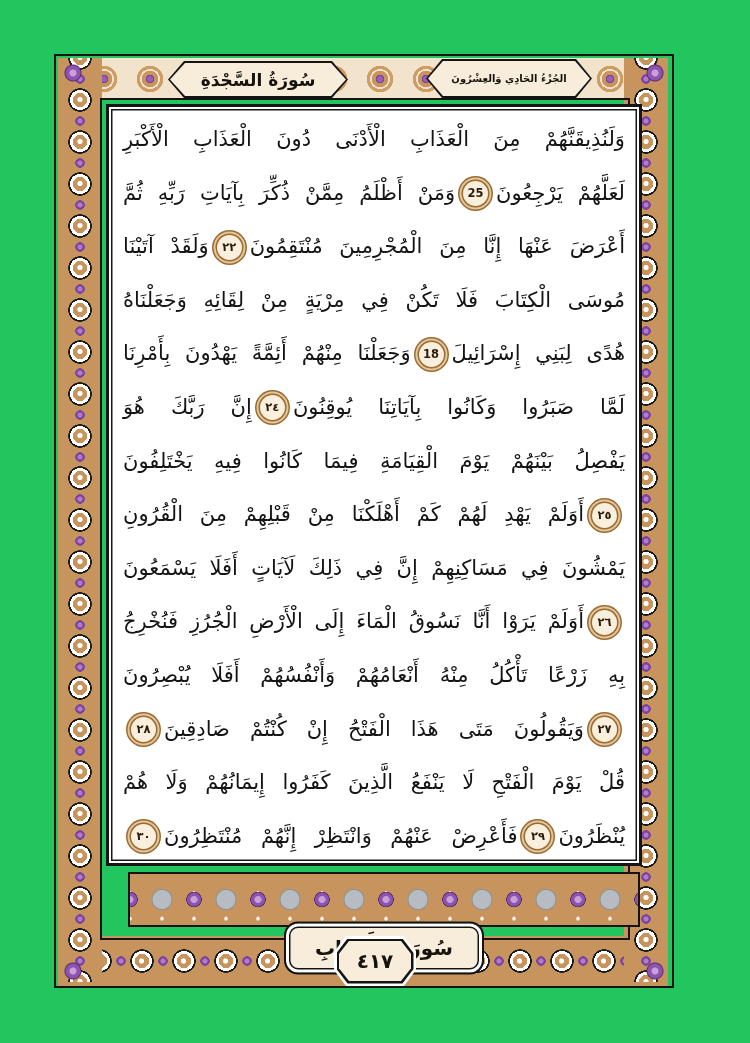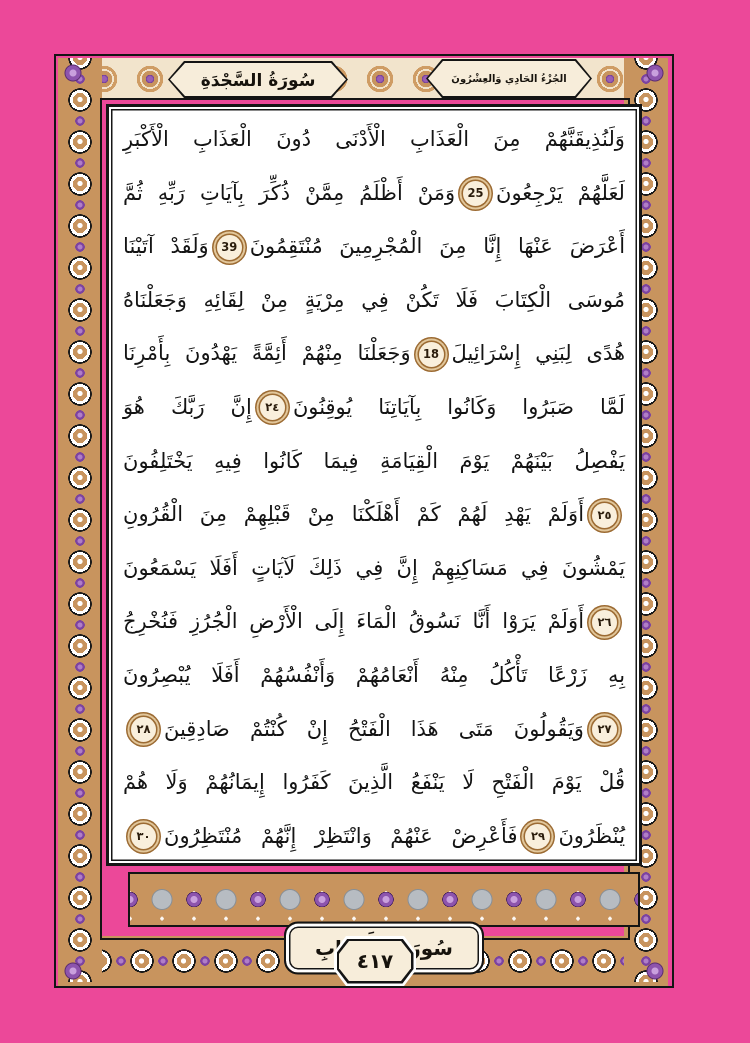--- a/index.html
+++ b/index.html
@@ -1,17 +1,17 @@
 <!DOCTYPE html>
 <html lang="ar"><head>
 <meta charset="utf-8">
 <style>
   html,body{margin:0;padding:0;background:#ffffff;}
   body{font-family:"DejaVu Sans",sans-serif;}
-  .page{position:relative;width:750px;height:1043px;background:#ec4899;overflow:hidden;}
+  .page{position:relative;width:750px;height:1043px;background:#22c55e;overflow:hidden;}
 
   
   .frame-outer{position:absolute;left:54px;top:54px;width:616px;height:930px;border:2.5px solid #141414;}
   .frame-inner{position:absolute;left:100px;top:98px;width:526px;height:838px;border:2px solid #141414;}
   .band{position:absolute;background-color:#c8945e;}
   .band-v{width:44px;top:58px;height:924px;
     background-image:
       radial-gradient(circle at 50% 50%, #b07ec7 2px, #7c43a0 3px 4.5px, rgba(0,0,0,0) 5px),
       radial-gradient(circle at 50% 50%, #ffffff 0 2.2px, rgba(0,0,0,0) 3px),
       radial-gradient(circle at 50% 50%, rgba(0,0,0,0) 7px, #ffffff 7px 10px, #1a1a1a 10px 11.5px, rgba(0,0,0,0) 12px);
@@ -109,21 +109,21 @@
   <div class="cart cart-juz" style="left:426px;top:59px;width:166px;height:39px;">
     <div class="shape"></div>
     <div class="shape-in"></div>
     <div class="label">الجُزْءُ الحَادِي وَالعِشْرُونَ</div>
   </div>
 
   <div class="text-frame">
     <div class="lines">
         <div class="qline">وَلَنُذِيقَنَّهُمْ مِنَ الْعَذَابِ الْأَدْنَى دُونَ الْعَذَابِ الْأَكْبَرِ</div>
         <div class="qline">لَعَلَّهُمْ يَرْجِعُونَ<span class="ayah">25</span>وَمَنْ أَظْلَمُ مِمَّنْ ذُكِّرَ بِآيَاتِ رَبِّهِ ثُمَّ</div>
-        <div class="qline">أَعْرَضَ عَنْهَا إِنَّا مِنَ الْمُجْرِمِينَ مُنْتَقِمُونَ<span class="ayah">39</span>وَلَقَدْ آتَيْنَا</div>
+        <div class="qline">أَعْرَضَ عَنْهَا إِنَّا مِنَ الْمُجْرِمِينَ مُنْتَقِمُونَ<span class="ayah">٢٢</span>وَلَقَدْ آتَيْنَا</div>
         <div class="qline">مُوسَى الْكِتَابَ فَلَا تَكُنْ فِي مِرْيَةٍ مِنْ لِقَائِهِ وَجَعَلْنَاهُ</div>
         <div class="qline">هُدًى لِبَنِي إِسْرَائِيلَ<span class="ayah">18</span>وَجَعَلْنَا مِنْهُمْ أَئِمَّةً يَهْدُونَ بِأَمْرِنَا</div>
         <div class="qline">لَمَّا صَبَرُوا وَكَانُوا بِآيَاتِنَا يُوقِنُونَ<span class="ayah">٢٤</span>إِنَّ رَبَّكَ هُوَ</div>
         <div class="qline">يَفْصِلُ بَيْنَهُمْ يَوْمَ الْقِيَامَةِ فِيمَا كَانُوا فِيهِ يَخْتَلِفُونَ</div>
         <div class="qline"><span class="ayah">٢٥</span>أَوَلَمْ يَهْدِ لَهُمْ كَمْ أَهْلَكْنَا مِنْ قَبْلِهِمْ مِنَ الْقُرُونِ</div>
         <div class="qline">يَمْشُونَ فِي مَسَاكِنِهِمْ إِنَّ فِي ذَلِكَ لَآيَاتٍ أَفَلَا يَسْمَعُونَ</div>
         <div class="qline"><span class="ayah">٢٦</span>أَوَلَمْ يَرَوْا أَنَّا نَسُوقُ الْمَاءَ إِلَى الْأَرْضِ الْجُرُزِ فَنُخْرِجُ</div>
         <div class="qline">بِهِ زَرْعًا تَأْكُلُ مِنْهُ أَنْعَامُهُمْ وَأَنْفُسُهُمْ أَفَلَا يُبْصِرُونَ</div>
         <div class="qline"><span class="ayah">٢٧</span>وَيَقُولُونَ مَتَى هَذَا الْفَتْحُ إِنْ كُنْتُمْ صَادِقِينَ<span class="ayah">٢٨</span></div>
         <div class="qline">قُلْ يَوْمَ الْفَتْحِ لَا يَنْفَعُ الَّذِينَ كَفَرُوا إِيمَانُهُمْ وَلَا هُمْ</div>

